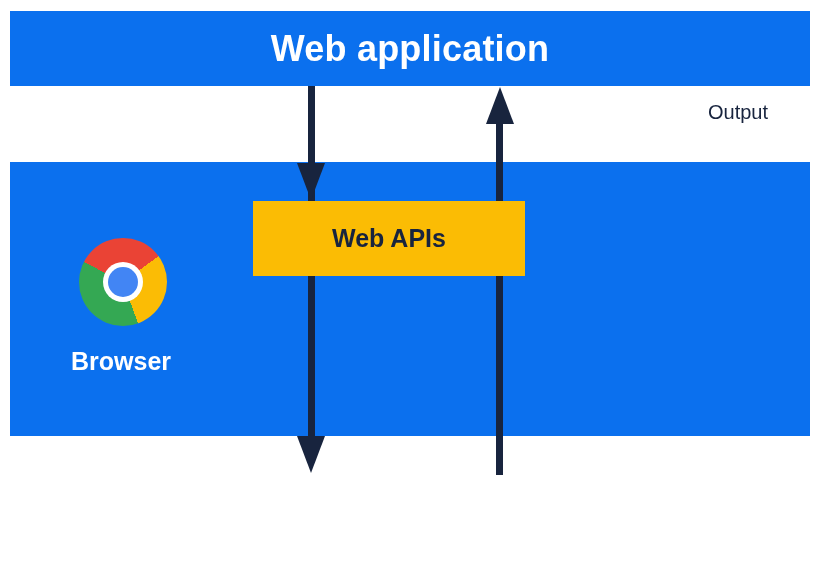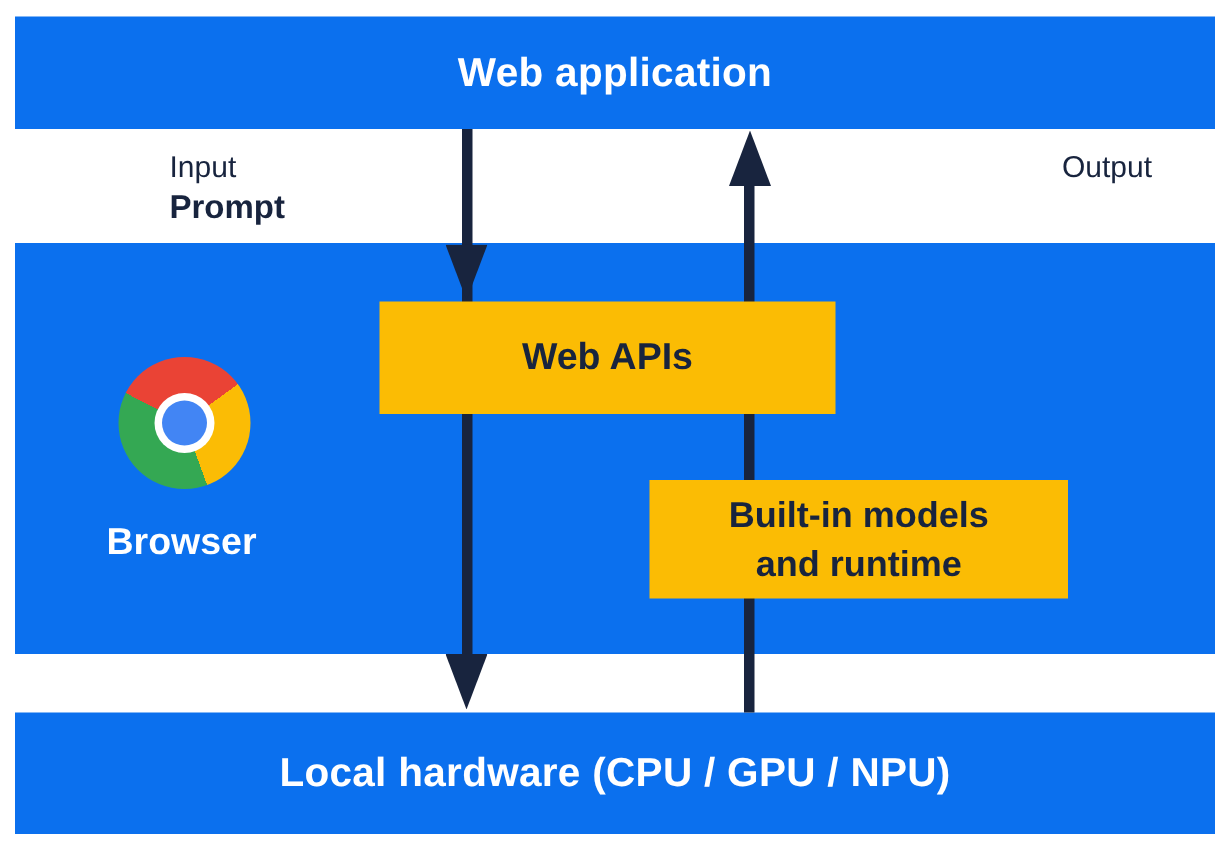--- a/index.html
+++ b/index.html
@@ -16,21 +16,21 @@
   .canvas{
     position:relative;width:820px;height:566px;background:#ffffff;
     font-family:"Liberation Sans", sans-serif;overflow:hidden;
   }
   
   .bar{position:absolute;left:10px;width:800px;background:var(--section-blue);
        display:flex;align-items:center;justify-content:center;z-index:0;}
   .top-bar{top:11px;height:75px;}
   .mid-bar{top:162px;height:274px;}
   .bottom-bar{top:475px;height:81px;}
-  .bar-label{color:var(--text-white);font-weight:bold;font-size:27px;letter-spacing:0.2px;}
+  .bar-label{color:var(--text-white);font-weight:bold;font-size:36px;letter-spacing:0.2px;}
 
   
   .io-group{position:absolute;top:100px;color:var(--ink-navy);z-index:1;}
   .io-left{left:113px;text-align:left;}
   .io-right{right:52px;text-align:center;}
   .io-title{font-size:20px;line-height:24px;font-weight:normal;}
   .io-value{font-size:22px;line-height:27px;font-weight:bold;}
 
   
   .vline{position:absolute;width:7px;background:var(--ink-navy);z-index:1;}
@@ -40,21 +40,21 @@
   .ah-down{clip-path:polygon(50% 100%, 0 0, 100% 0);}
   .ah-up{clip-path:polygon(50% 0, 0 100%, 100% 100%);}
   .ah-webapis{left:297px;top:163px;}
   .ah-hardware{left:297px;top:436px;}
   .ah-webapp{left:486px;top:87px;}
 
   
   .ybox{position:absolute;background:var(--box-yellow);color:var(--ink-navy);
         display:flex;flex-direction:column;align-items:center;justify-content:center;
         font-weight:bold;z-index:2;text-align:center;}
-  .webapis-box{left:253px;top:201px;width:304px;height:75px;font-size:25px;}
+  .webapis-box{left:253px;top:201px;width:272px;height:75px;font-size:25px;}
   .builtin-box{left:433px;top:320px;width:279px;height:79px;font-size:24px;line-height:33px;}
 
   
   .chrome-logo{position:absolute;left:79px;top:238px;width:88px;height:88px;z-index:1;}
   .chrome-disc{position:absolute;inset:0;border-radius:50%;
     background:conic-gradient(from 54deg,
       var(--chrome-yellow) 0 106deg,
       var(--chrome-green) 0 243deg,
       var(--chrome-red) 0 360deg);}
   .chrome-ring{position:absolute;left:50%;top:50%;width:40px;height:40px;
@@ -67,48 +67,37 @@
 </style>
 </head>
 <body>
 
 <div class="canvas">
 
   <div class="bar top-bar">
     <span class="bar-label">Web application</span>
   </div>
 
-  <div class="io-group io-left">
-    <div class="io-title">Input</div>
-    <div class="io-value">Prompt</div>
-  </div>
   <div class="io-group io-right">
     <div class="io-title">Output</div>
   </div>
 
   <div class="bar mid-bar"></div>
 
   <div class="vline down-line"></div>
   <div class="ah ah-down ah-webapis"></div>
   <div class="ah ah-down ah-hardware"></div>
   <div class="vline up-line"></div>
   <div class="ah ah-up ah-webapp"></div>
 
   <div class="ybox webapis-box">
     <span>Web APIs</span>
   </div>
-  <div class="ybox builtin-box">
-    <span>Built-in models</span>
-    <span>and runtime</span>
-  </div>
 
   <div class="chrome-logo">
     <div class="chrome-disc"></div>
     <div class="chrome-ring"></div>
     <div class="chrome-core"></div>
   </div>
   <div class="browser-label">Browser</div>
 
-  <div class="bar bottom-bar">
-    <span class="bar-label">Local hardware (CPU / GPU / NPU)</span>
-  </div>
 
 </div>
 
 </body></html>

